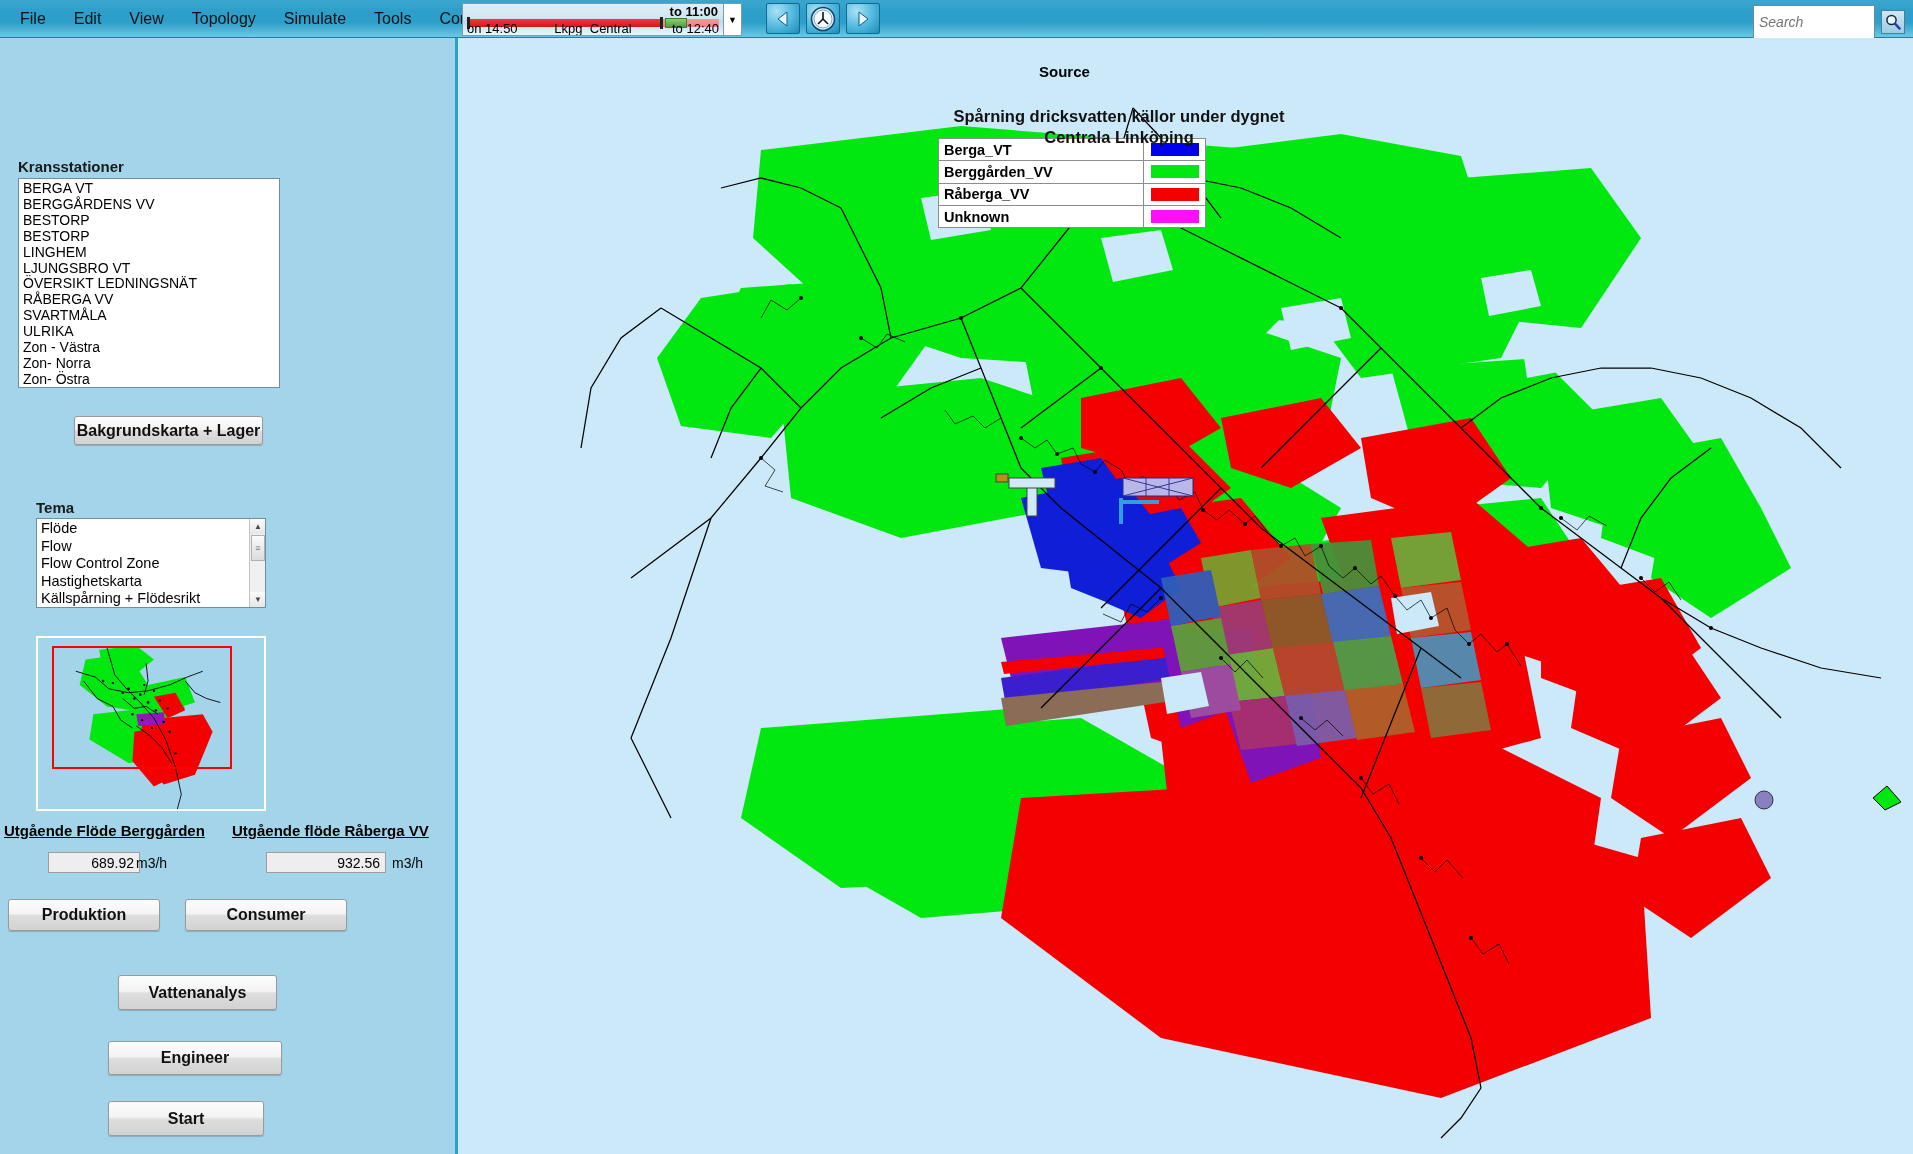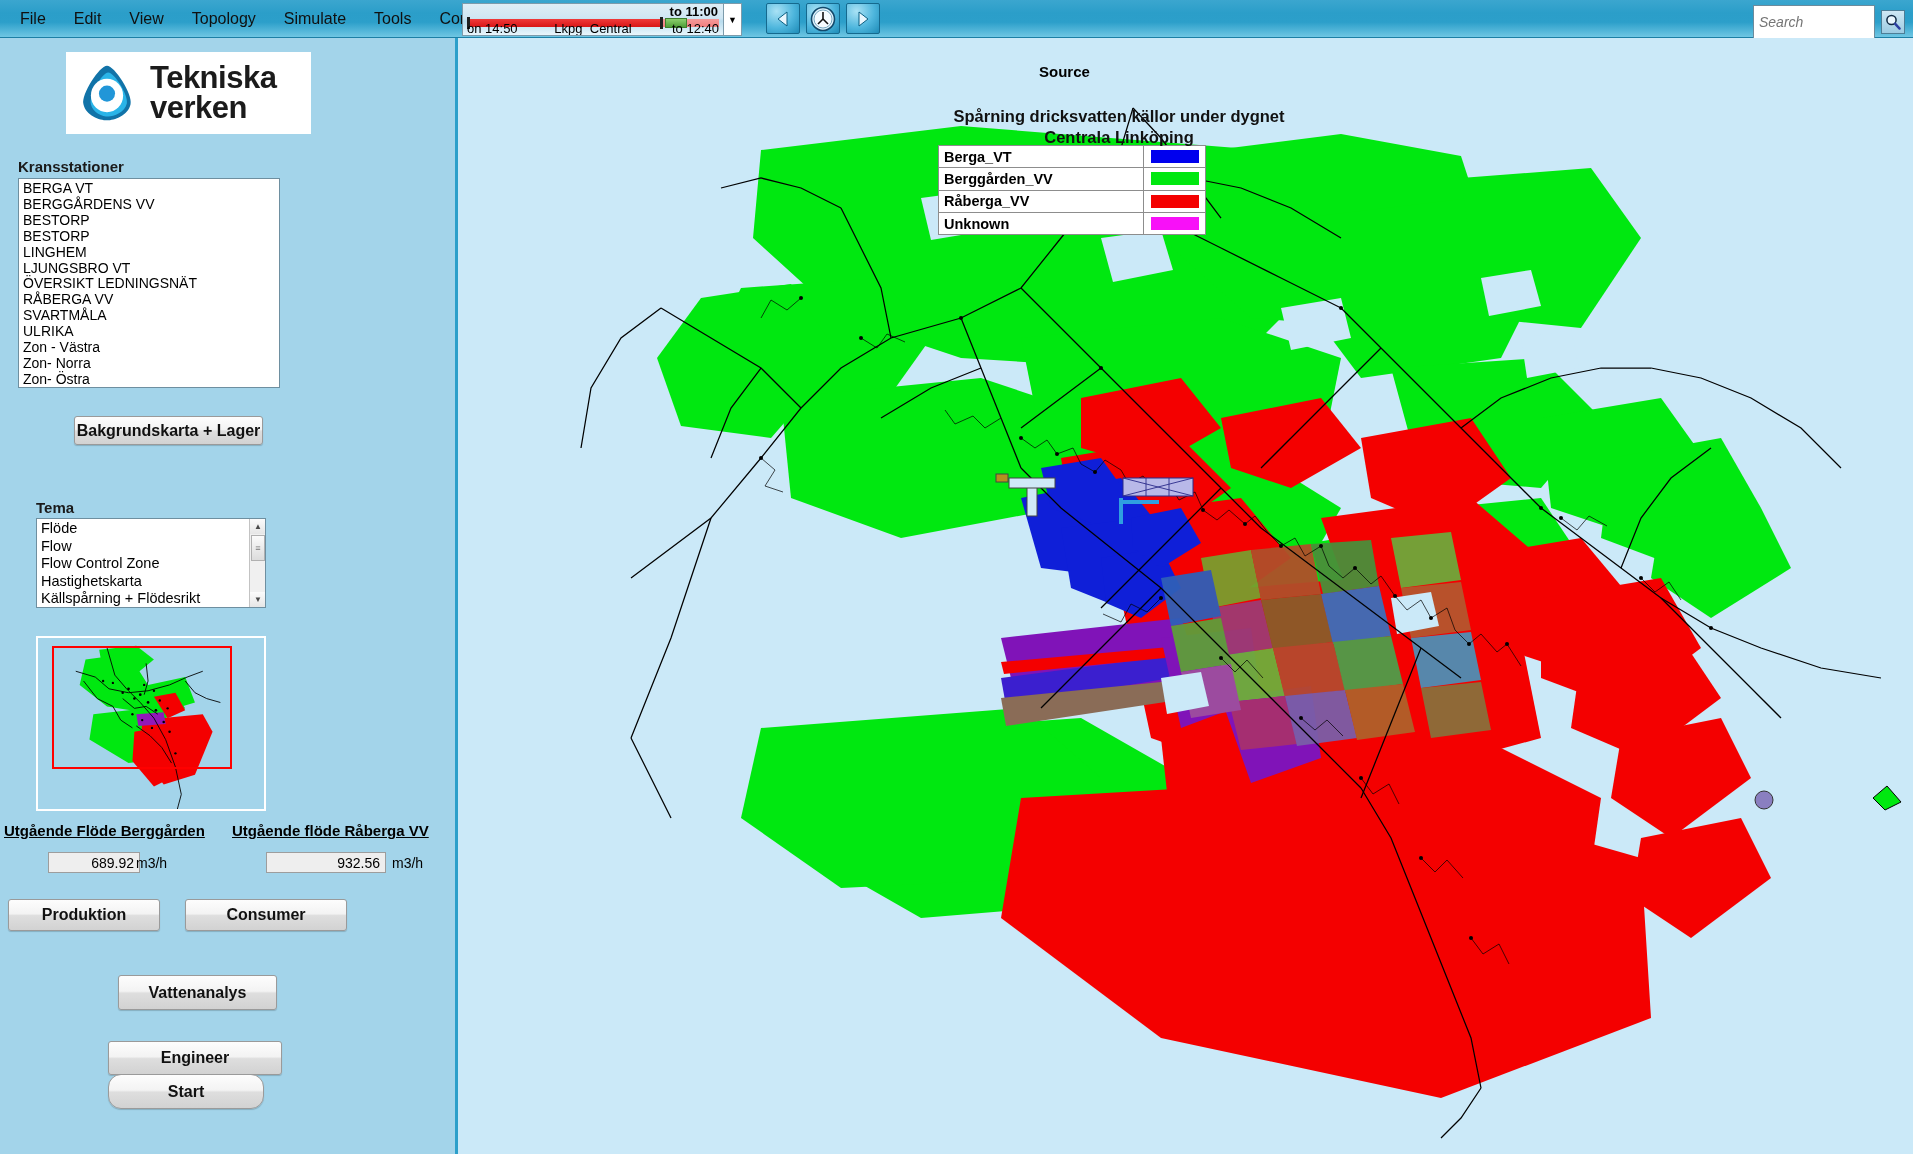--- a/index.html
+++ b/index.html
@@ -164,21 +164,21 @@
   
   #maparea {
     position: absolute; left: 461px; top: 38px; width: 1452px; height: 1116px;
     background: #cbe9f8; overflow: hidden;
   }
   #legend-title {
     position: absolute; left: 578px; top: 25px; font-size: 15px; color: #000;
     font-weight: bold;
   }
   #legend {
-    position: absolute; left: 477px; top: 107px; width: 268px;
+    position: absolute; left: 477px; top: 100px; width: 268px;
     border: 1px solid #8d8d8d; border-bottom: none; background: #fff;
   }
   .leg-row { display: flex; height: 22.3px; border-bottom: 1px solid #8d8d8d; }
   .leg-label {
     flex: 1; font-size: 14.5px; color: #000; display: flex; align-items: center;
     padding-left: 5px; background: #fff; font-weight: bold;
   }
   .leg-swatch-cell {
     width: 62px; border-left: 1px solid #8d8d8d; background: #fff;
     display: flex; align-items: center; justify-content: center;
@@ -253,32 +253,20 @@
       <svg width="18" height="18" viewBox="0 0 18 18">
         <circle cx="7.5" cy="7" r="4.6" fill="#eaf6fd" stroke="#102a43" stroke-width="1.5"></circle>
         <line x1="11" y1="10.6" x2="15.6" y2="15.6" stroke="#2b3ea0" stroke-width="2.4" stroke-linecap="round"></line>
       </svg>
     </div>
   </div>
 </div>
 
 <div id="leftpanel">
 
-  <div id="logo-box">
-    <svg id="logo-mark" viewBox="0 0 100 100">
-      <path d="M50 6 C62 6 92 52 88 68 C84 86 62 94 50 94 C38 94 16 86 12 68 C8 52 38 6 50 6 Z" fill="#1173a8"></path>
-      <path d="M52 17 C62 17 85 54 82 67 C79 81 61 88 52 88 C43 88 27 82 24 68 C21 54 42 17 52 17 Z" fill="#2ab4e8"></path>
-      <ellipse cx="50" cy="54" rx="26" ry="27" fill="#ffffff"></ellipse>
-      <circle cx="50" cy="51" r="13" fill="#2196d8"></circle>
-    </svg>
-    <div id="logo-text">
-      <div>Tekniska</div>
-      <div>verken</div>
-    </div>
-  </div>
 
   <div class="section-label" style="left:18px;top:120px;">Kransstationer</div>
 
   <div class="listbox" id="kranslist">
     <div class="list-row">BERGA VT</div>
     <div class="list-row">BERGGÅRDENS VV</div>
     <div class="list-row">BESTORP</div>
     <div class="list-row">BESTORP</div>
     <div class="list-row">LINGHEM</div>
     <div class="list-row">LJUNGSBRO VT</div>
@@ -361,21 +349,21 @@
   <div class="flow-val" style="left:48px;top:814px;width:92px;">689.92</div>
   <div class="flow-unit" style="left:136px;top:817px;">m3/h</div>
 
   <div class="flow-val" style="left:266px;top:814px;width:120px;">932.56</div>
   <div class="flow-unit" style="left:392px;top:817px;">m3/h</div>
 
   <div class="btn" style="position:absolute;left:8px;top:861px;width:152px;height:32px;">Produktion</div>
   <div class="btn" style="position:absolute;left:185px;top:861px;width:162px;height:32px;">Consumer</div>
   <div class="btn" style="position:absolute;left:118px;top:937px;width:159px;height:35px;">Vattenanalys</div>
   <div class="btn" style="position:absolute;left:108px;top:1003px;width:174px;height:34px;">Engineer</div>
-  <div class="btn" style="position:absolute;left:108px;top:1036px;width:156px;height:35px;border-radius:13px;">Start</div>
+  <div class="btn" style="position:absolute;left:108px;top:1063px;width:156px;height:35px;">Start</div>
 </div>
 
 <div id="maparea">
 
   <svg style="position:absolute;left:0;top:0;" width="1452" height="1116" viewBox="0 0 1452 1116">
     <rect width="1452" height="1116" fill="#cbe9f8"></rect>
 
     <g fill="#00e810">
       <polygon points="330,135 520,100 660,112 700,160 630,232 520,250 380,230 318,186"></polygon>
       <polygon points="300,112 500,88 700,104 880,118 900,200 800,300 660,330 500,320 380,280 292,200"></polygon>

